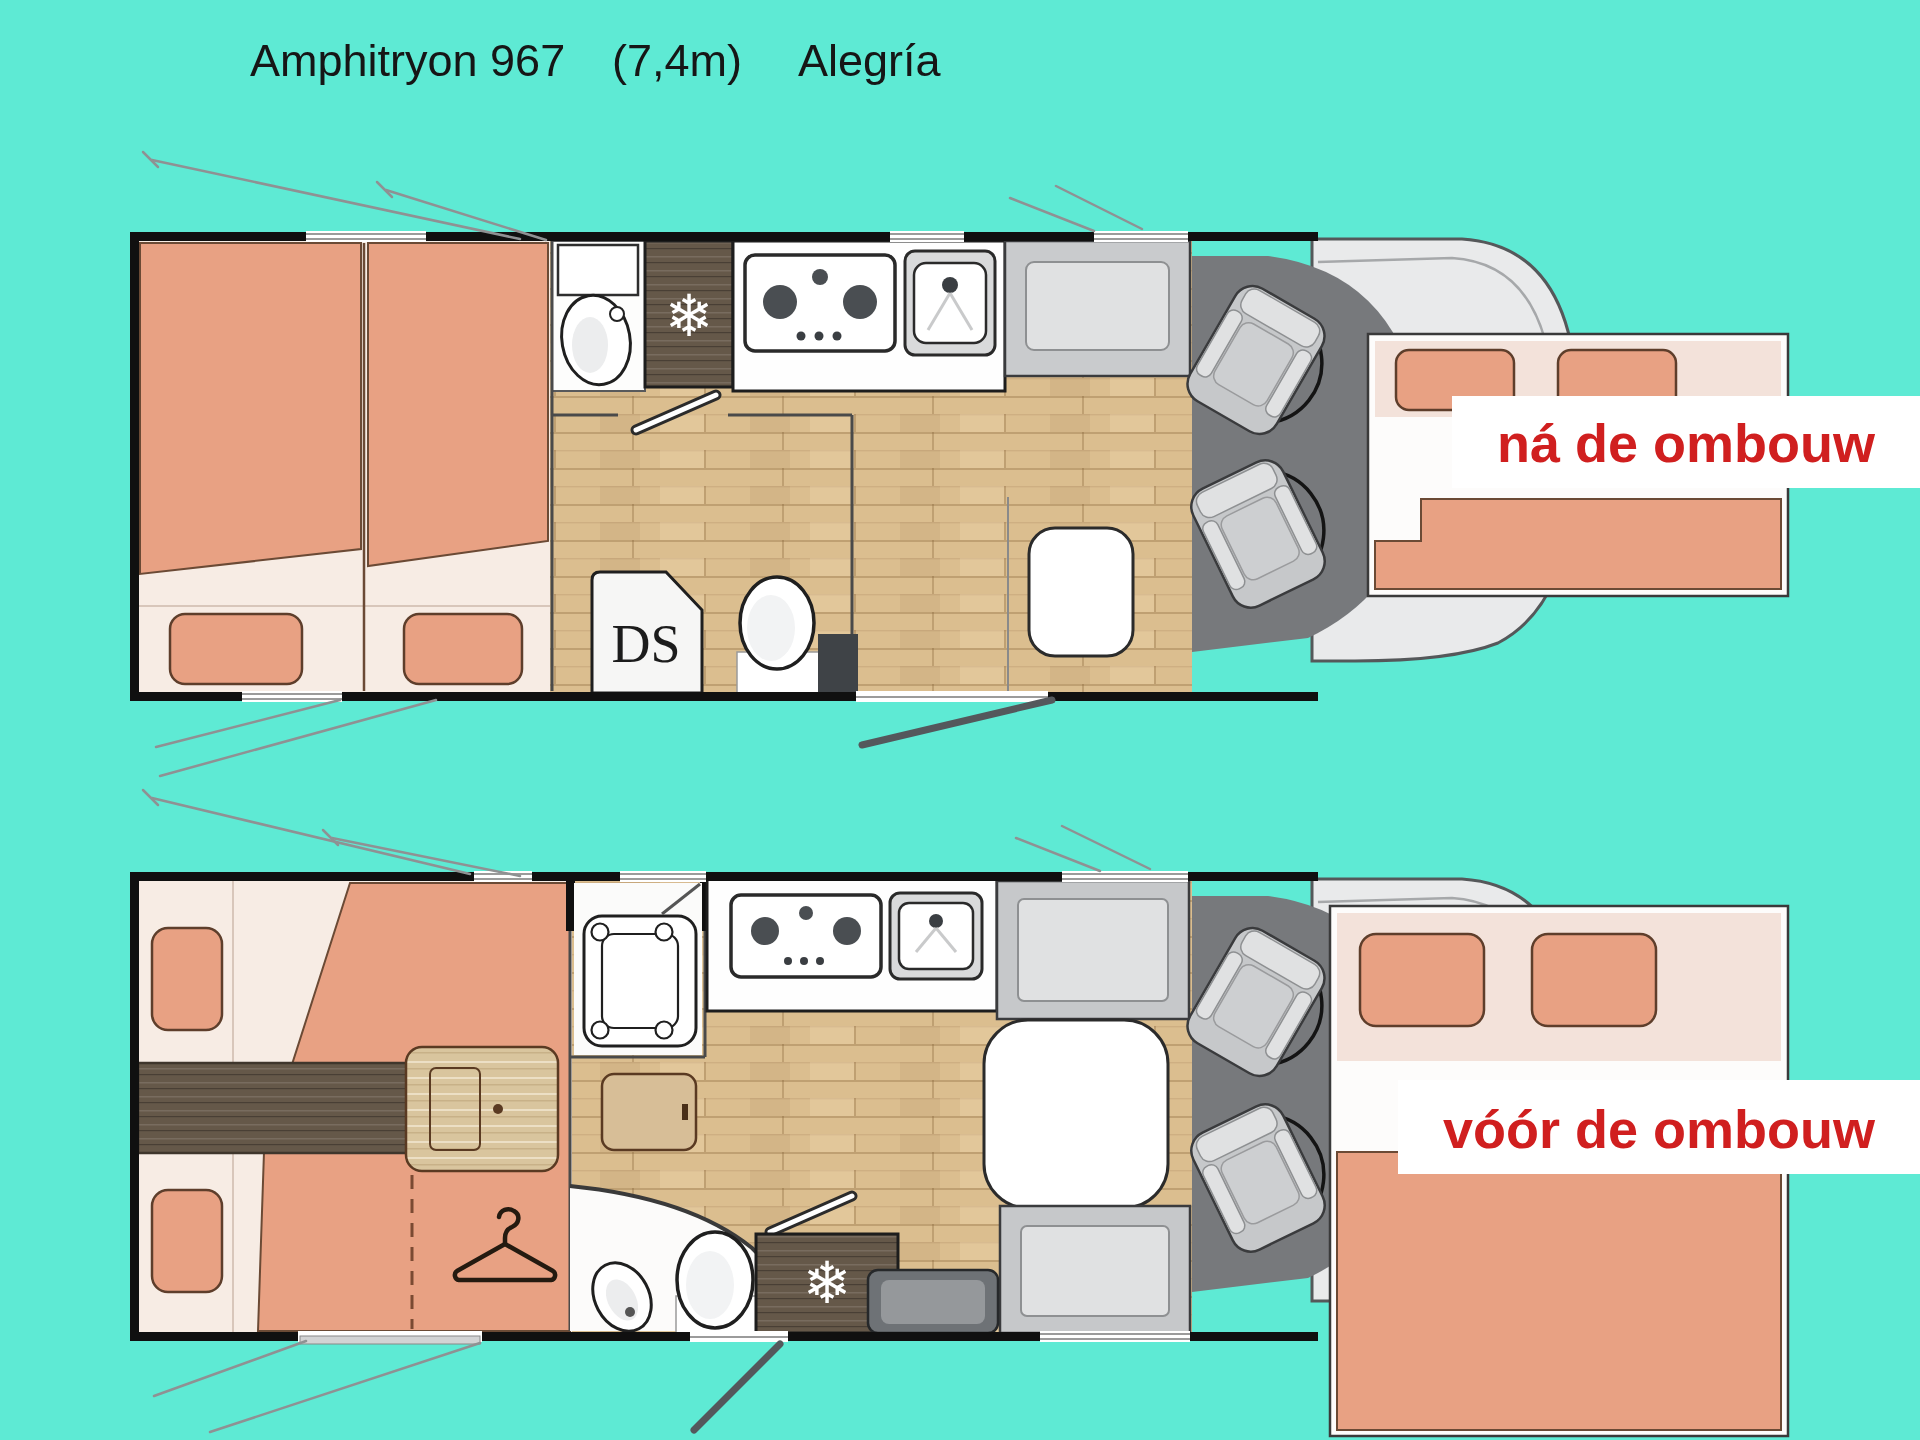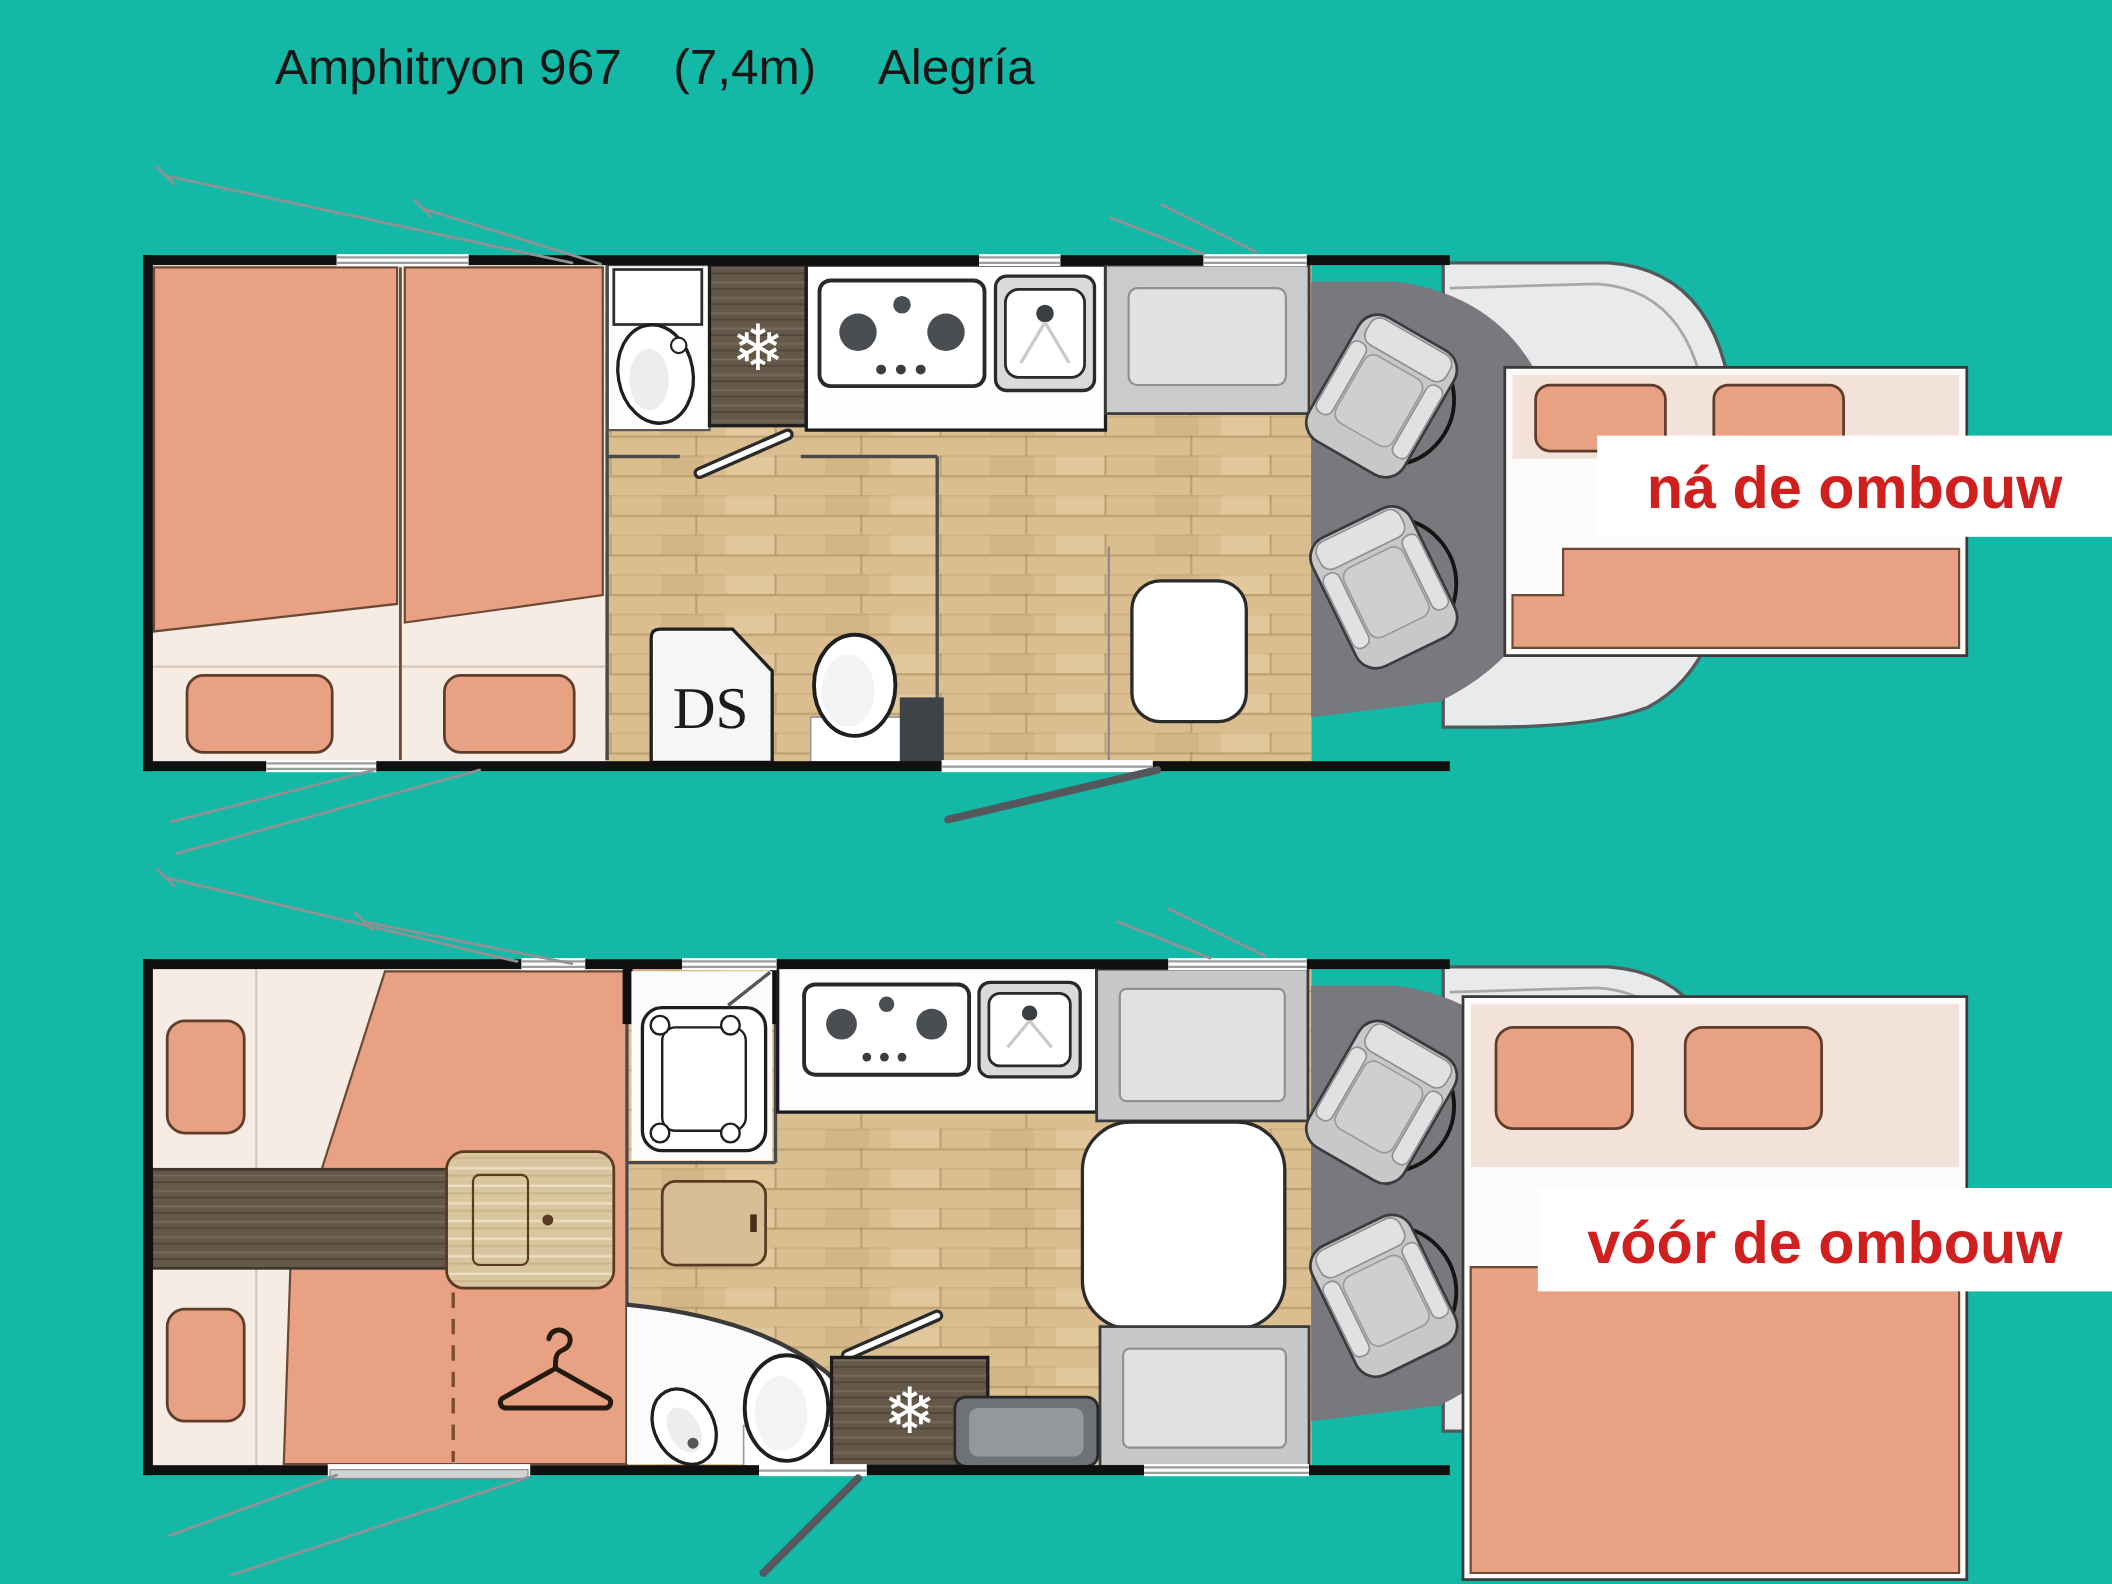--- a/index.html
+++ b/index.html
@@ -1,16 +1,16 @@
 <!DOCTYPE html>
 <html><head>
 <meta charset="utf-8">
 <style>
   html,body{margin:0;padding:0;background:#ffffff;}
-  .page{position:relative;width:1920px;height:1440px;background:#14b8a6;overflow:hidden;
+  .page{position:relative;width:1920px;height:1440px;background:#5eead4;overflow:hidden;
         font-family:"Liberation Sans",sans-serif;}
   svg text{font-family:"Liberation Sans",sans-serif;}
   .title-text{font-size:45px;fill:#161616;}
   .red-label{font-size:54px;font-weight:bold;fill:#D01F1F;}
   .ds-text{font-family:"Liberation Serif",serif;font-size:54px;fill:#1c1c1c;}
   .snow{font-size:58px;fill:#ffffff;}
 </style>
 </head>
 <body>
 

